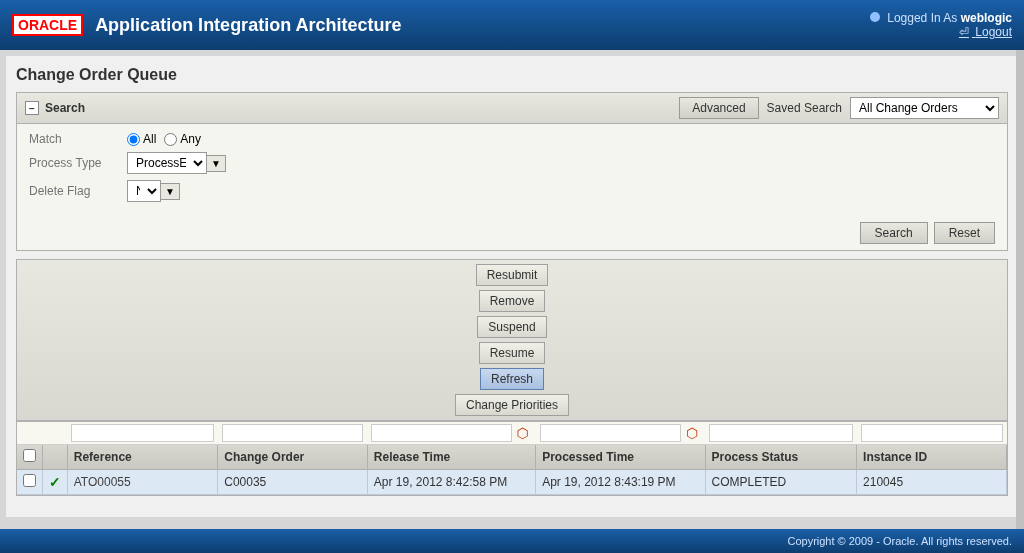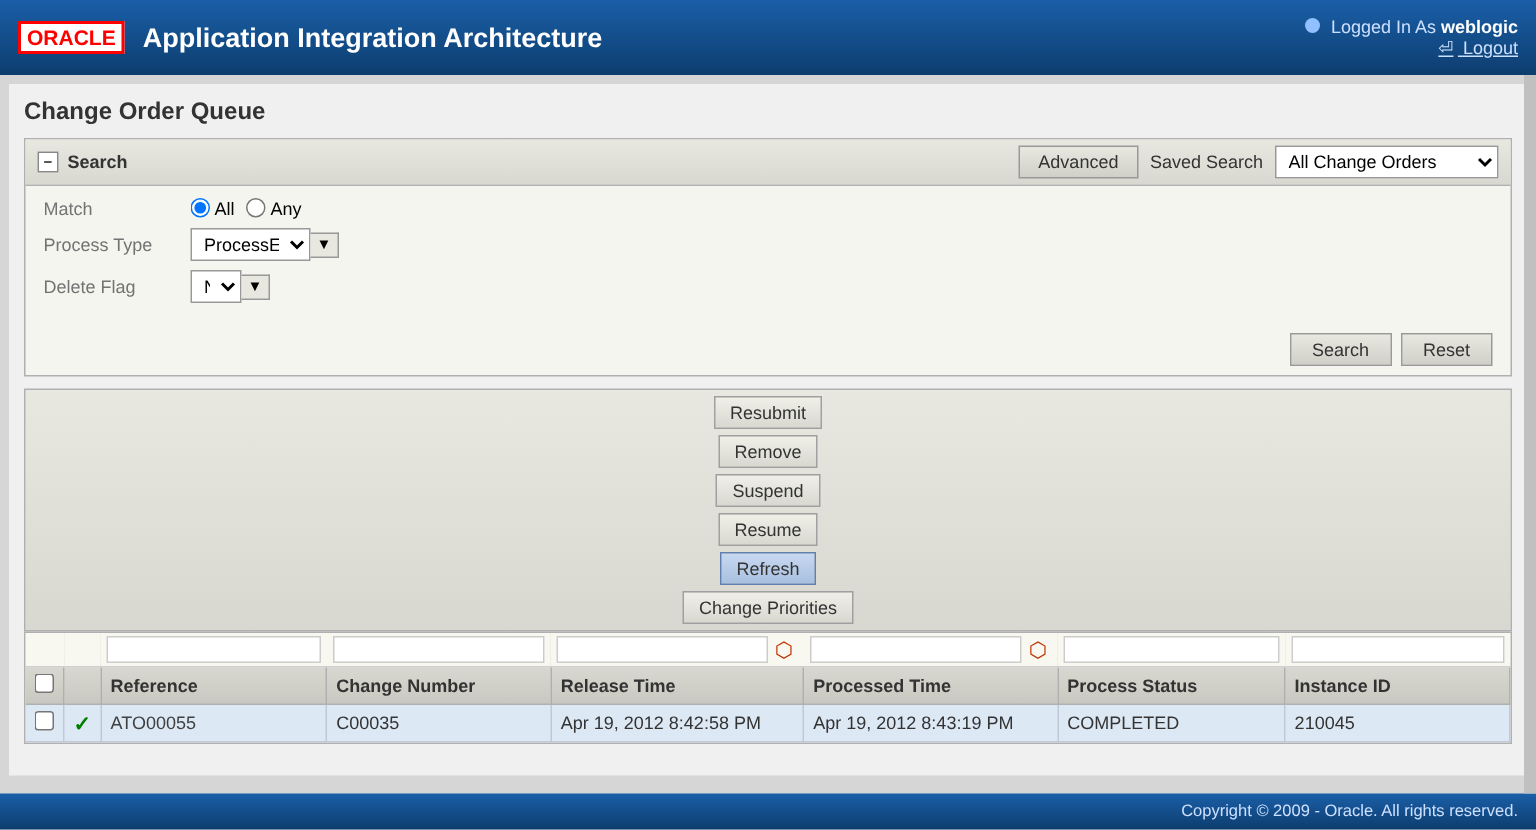--- a/index.html
+++ b/index.html
@@ -144,21 +144,21 @@
       color: #737373;
       font-size: 12px;
     }
     .radio-group {
       display: flex;
       align-items: center;
       gap: 8px;
     }
     .radio-group label {
       display: flex;
-      align-items: flex-start;
+      align-items: flex-end;
       gap: 3px;
       cursor: pointer;
     }
     .form-select {
       border: 1px solid #999;
       padding: 2px 4px;
       font-size: 12px;
       background: #fff;
     }
     .select-with-arrow {
@@ -438,21 +438,21 @@
             <input class="filter-input" type="text" style="">
           </td>
         </tr>
 
         <tr>
           <th class="col-checkbox">
             <input type="checkbox" style="">
           </th>
           <th></th>
           <th style="cursor:pointer;">Reference</th>
-          <th style="cursor:pointer;">Change Number</th>
+          <th style="cursor:pointer;">Change Order</th>
           <th style="cursor:pointer;">Release Time</th>
           <th style="cursor:pointer;">Processed Time</th>
           <th style="cursor:pointer;">Process Status</th>
           <th style="cursor:pointer;">Instance ID</th>
         </tr>
       </thead>
       <tbody>
         <tr>
           <td class="col-checkbox check-col">
             <input type="checkbox" style="">

